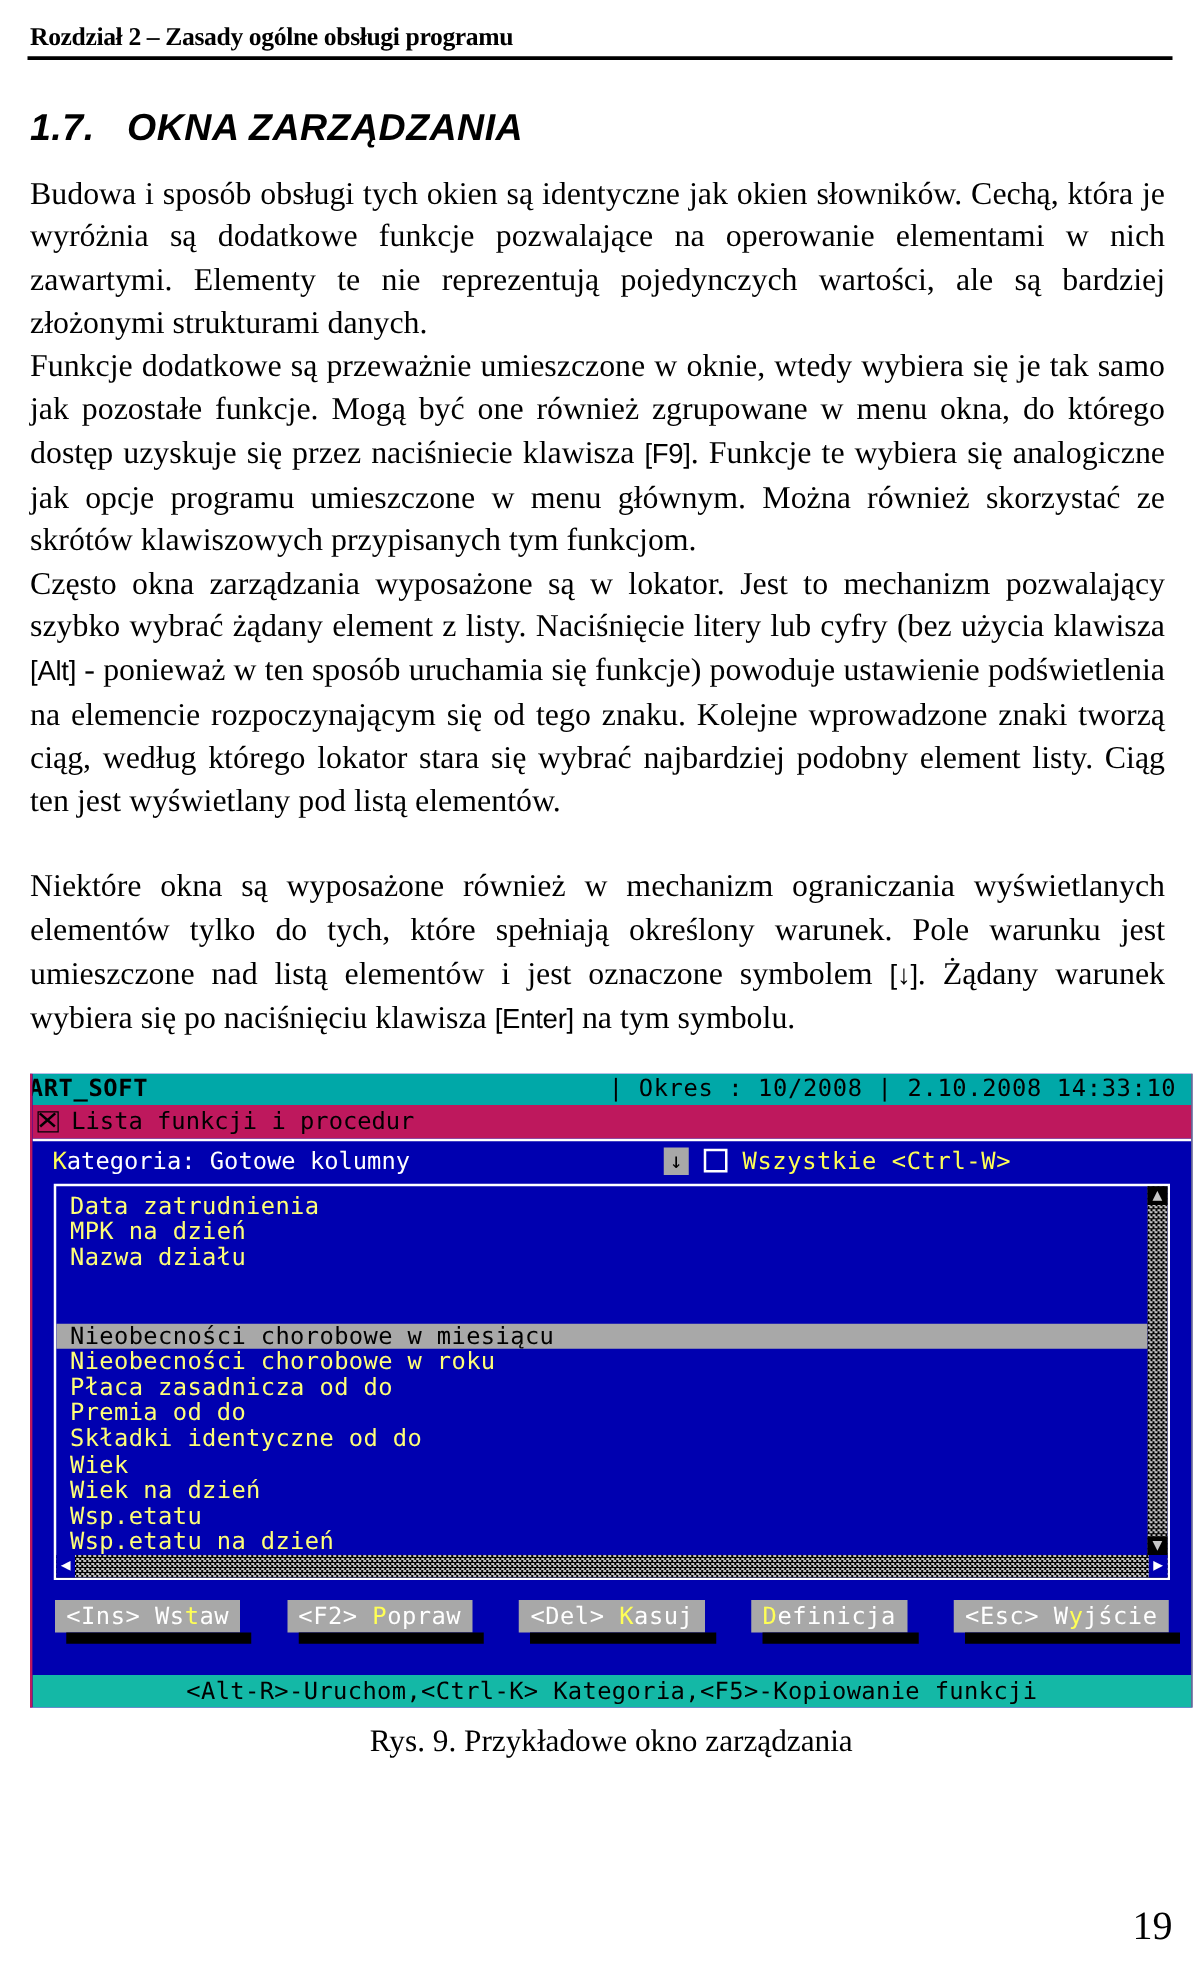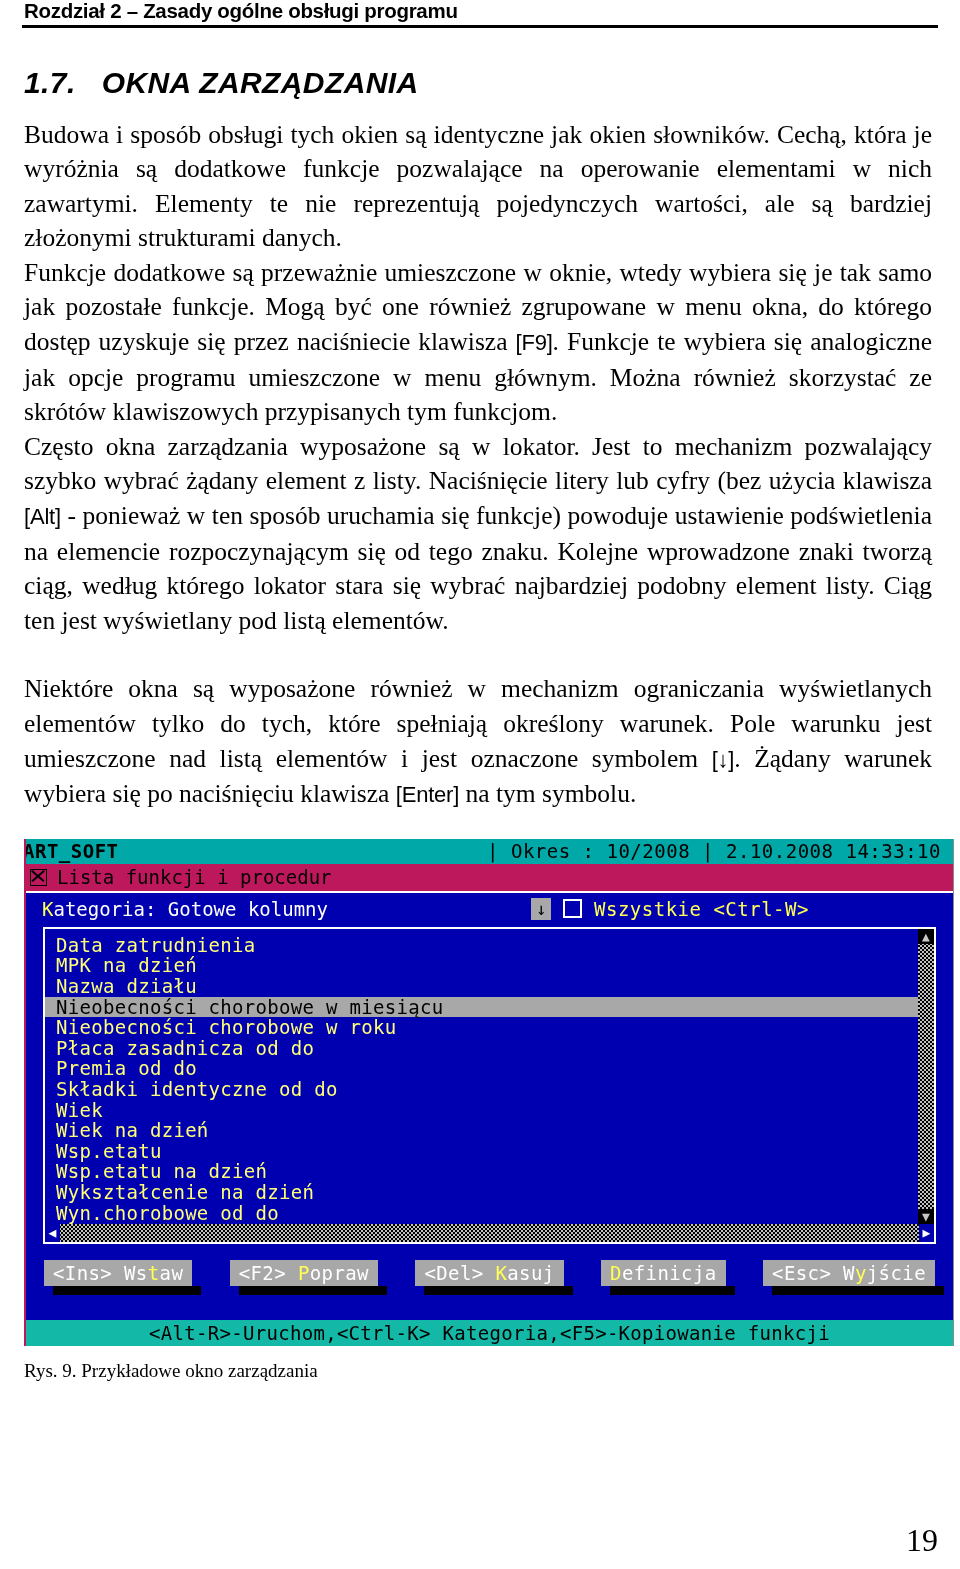--- a/index.html
+++ b/index.html
@@ -19,25 +19,25 @@
   .page {
     position: relative;
     width: 960px;
     height: 1569px;
     box-sizing: border-box;
     padding: 0 22px;
   }
 
   
   .running-header {
-    font-family: Liberation Sans, sans-serif;
+    font-family: Liberation Serif, serif;
     font-size: 20.5px;
     font-weight: 700;
     letter-spacing: -0.3px;
-    padding-top: 0;
+    padding-top: 20px;
     padding-left: 2px;
     line-height: 1.05;
     white-space: nowrap;
   }
   .header-rule {
     border-bottom: 3px solid #000;
     margin-top: 3px;
     width: 916px;
   }
 
@@ -218,20 +218,21 @@
     color: #ffff77;
     padding-left: 11px;
     white-space: nowrap;
     letter-spacing: 0.3px;
   }
   .list-row.selected {
     background: #a8a8a8;
     color: #000000;
     margin-right: -16px;
     padding-right: 16px;
+    margin-top: 42px;
   }
 
   
   .vscroll {
     position: absolute;
     right: 0; top: 0; bottom: 18px;
     width: 16px;
     background:
       repeating-conic-gradient(#c0c0c0 0% 25%, #000000 0% 50%) 0 0/4px 4px;
   }
@@ -306,22 +307,22 @@
     font-size: 19px;
     line-height: 26px;
     text-align: center;
     letter-spacing: 0.3px;
     white-space: nowrap;
   }
 
   
   .fig-caption {
     margin-top: 14px;
-    text-align: left;
-    font-size: 19px;
+    text-align: center;
+    font-size: 25px;
     width: 930px;
   }
 
   
   .page-number {
     position: absolute;
     right: 22px;
     bottom: 10px;
     font-size: 32px;
   }

